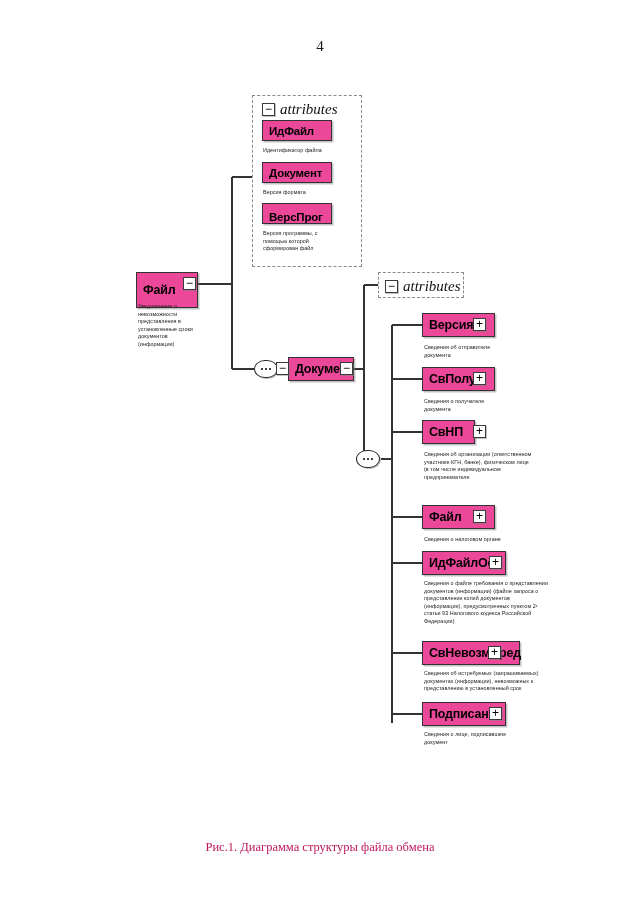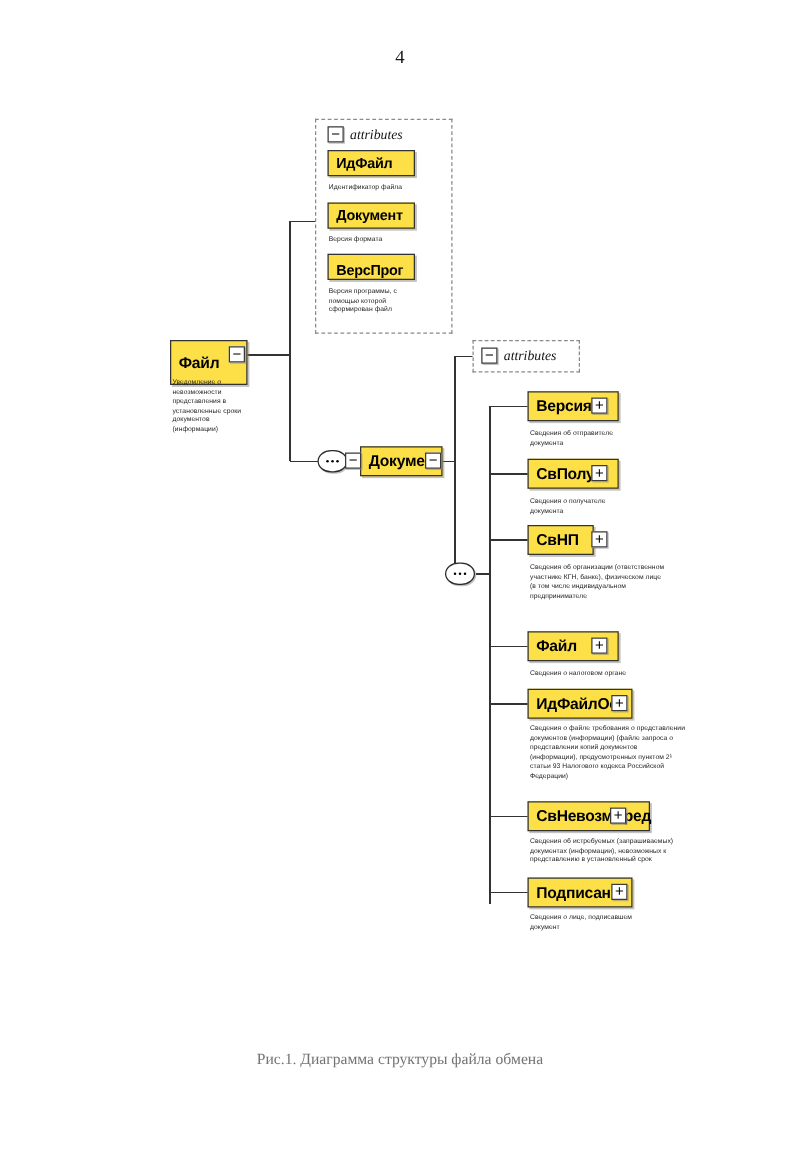--- a/index.html
+++ b/index.html
@@ -48,21 +48,21 @@
     position: absolute;
     left: 0;
     top: 0;
   }
 
   
   .node {
     position: absolute;
     box-sizing: border-box;
     border: 1.3px solid #333;
-    background: #fde047;
+    background: #ec4899;
     display: flex;
     align-items: center;
     justify-content: flex-start;
     box-shadow: 1.5px 1.5px 0 rgba(120,120,120,0.45);
   }
   .node .node-label {
     font-family: "Liberation Sans", sans-serif;
     font-weight: bold;
     font-size: 11.5px;
     letter-spacing: -0.2px;
@@ -99,21 +99,21 @@
   }
   .attr-header {
     position: absolute;
     display: flex;
     align-items: center;
     gap: 5px;
   }
   .attr-header .attr-text {
     font-family: "Liberation Serif", serif;
     font-style: italic;
-    font-size: 11px;
+    font-size: 15px;
     color: #111;
   }
 
   
   .desc {
     position: absolute;
     font-family: "Liberation Sans", sans-serif;
     font-size: 5.4px;
     line-height: 7.6px;
     color: #1c1c1c;
@@ -146,21 +146,21 @@
 
   
   .figure-caption {
     position: absolute;
     top: 840px;
     left: 0;
     width: 640px;
     text-align: center;
     font-family: "Liberation Serif", serif;
     font-size: 12.5px;
-    color: #737373;
+    color: #be185d;
   }
 
   
   .footer {
     position: absolute;
     left: 24px;
     top: 866px;
     font-family: "Liberation Serif", serif;
     font-style: italic;
     font-size: 8.2px;

